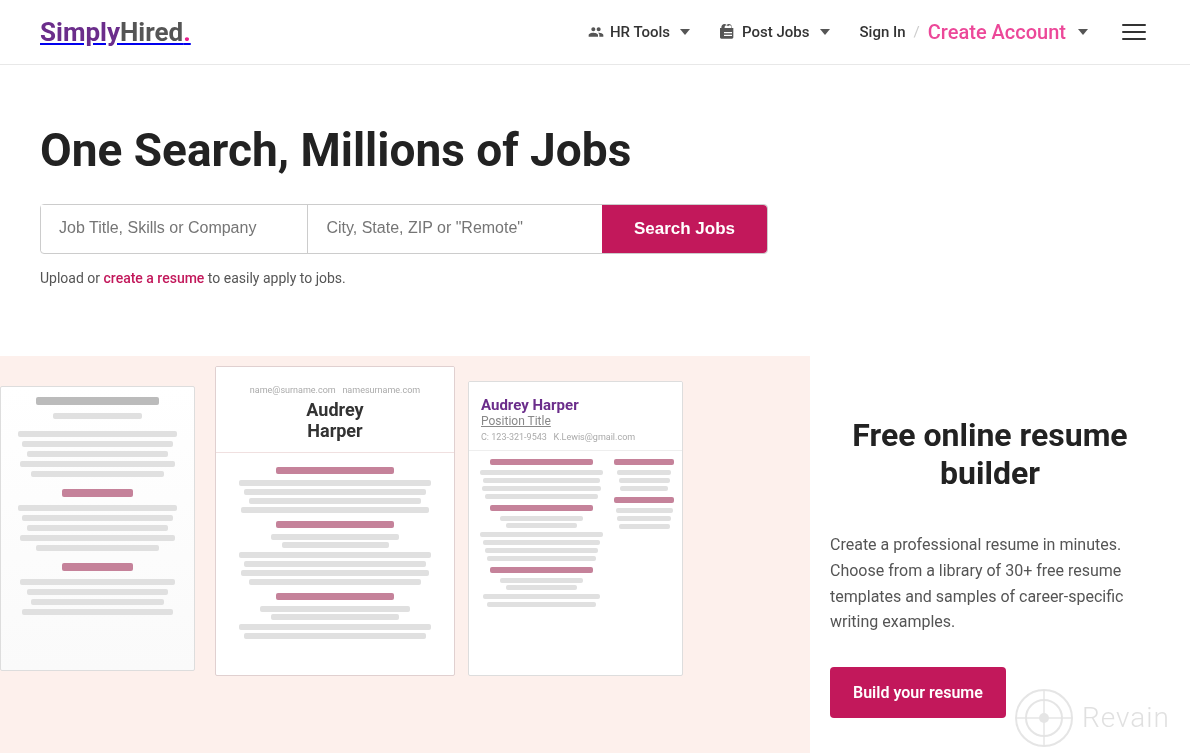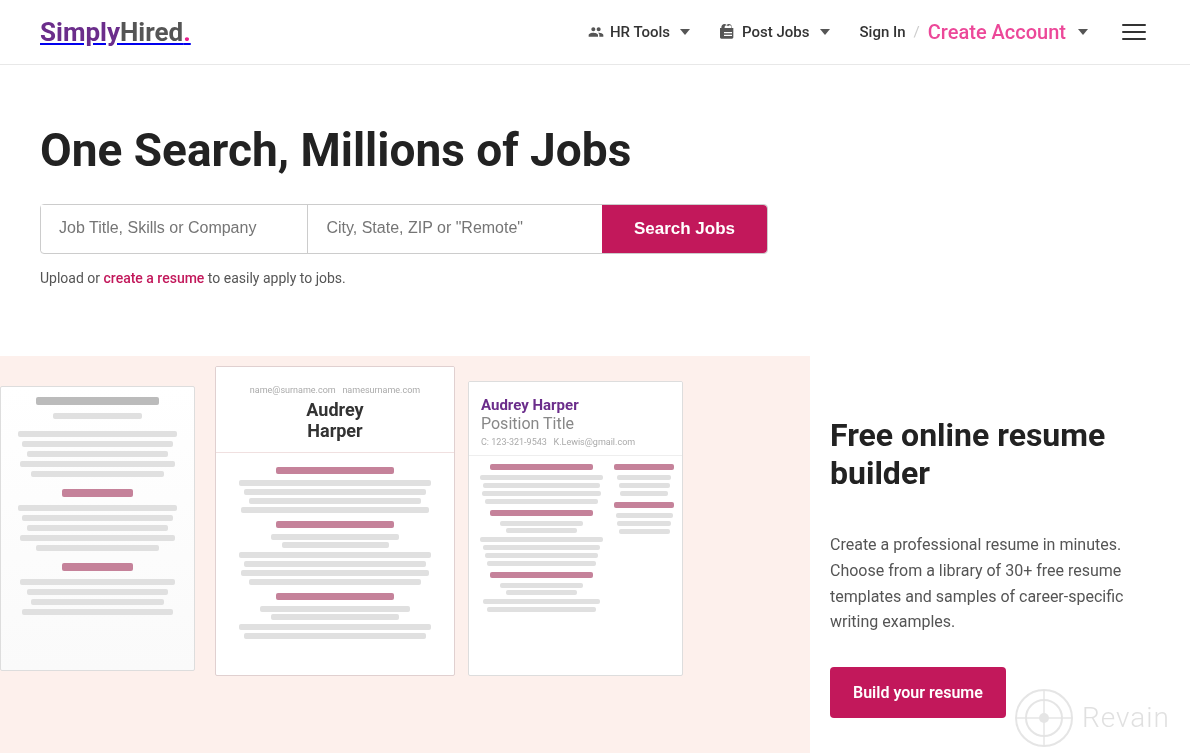--- a/index.html
+++ b/index.html
@@ -273,23 +273,24 @@
       border-bottom: 1px solid #eee;
     }
 
     .rc3-name {
       font-size: 15px;
       font-weight: 700;
       color: #6b2d8b;
     }
 
     .rc3-title {
-      font-size: 16px;
+      font-size: 12px;
       color: #888;
       margin-bottom: 4px;
+      text-decoration: underline;
     }
 
     .rc3-contact {
       font-size: 9px;
       color: #aaa;
     }
 
     .rc1-lines {
       padding: 10px 8px;
     }
@@ -300,20 +301,21 @@
       padding: 60px 40px 40px 20px;
       background: #fff;
     }
 
     .resume-builder-title {
       font-size: 32px;
       font-weight: 700;
       color: #222;
       margin-bottom: 20px;
       line-height: 1.2;
+      text-align: center;
     }
 
     .resume-builder-desc {
       font-size: 16px;
       color: #555;
       line-height: 1.6;
       margin-bottom: 32px;
       margin-top: 40px;
     }
 

